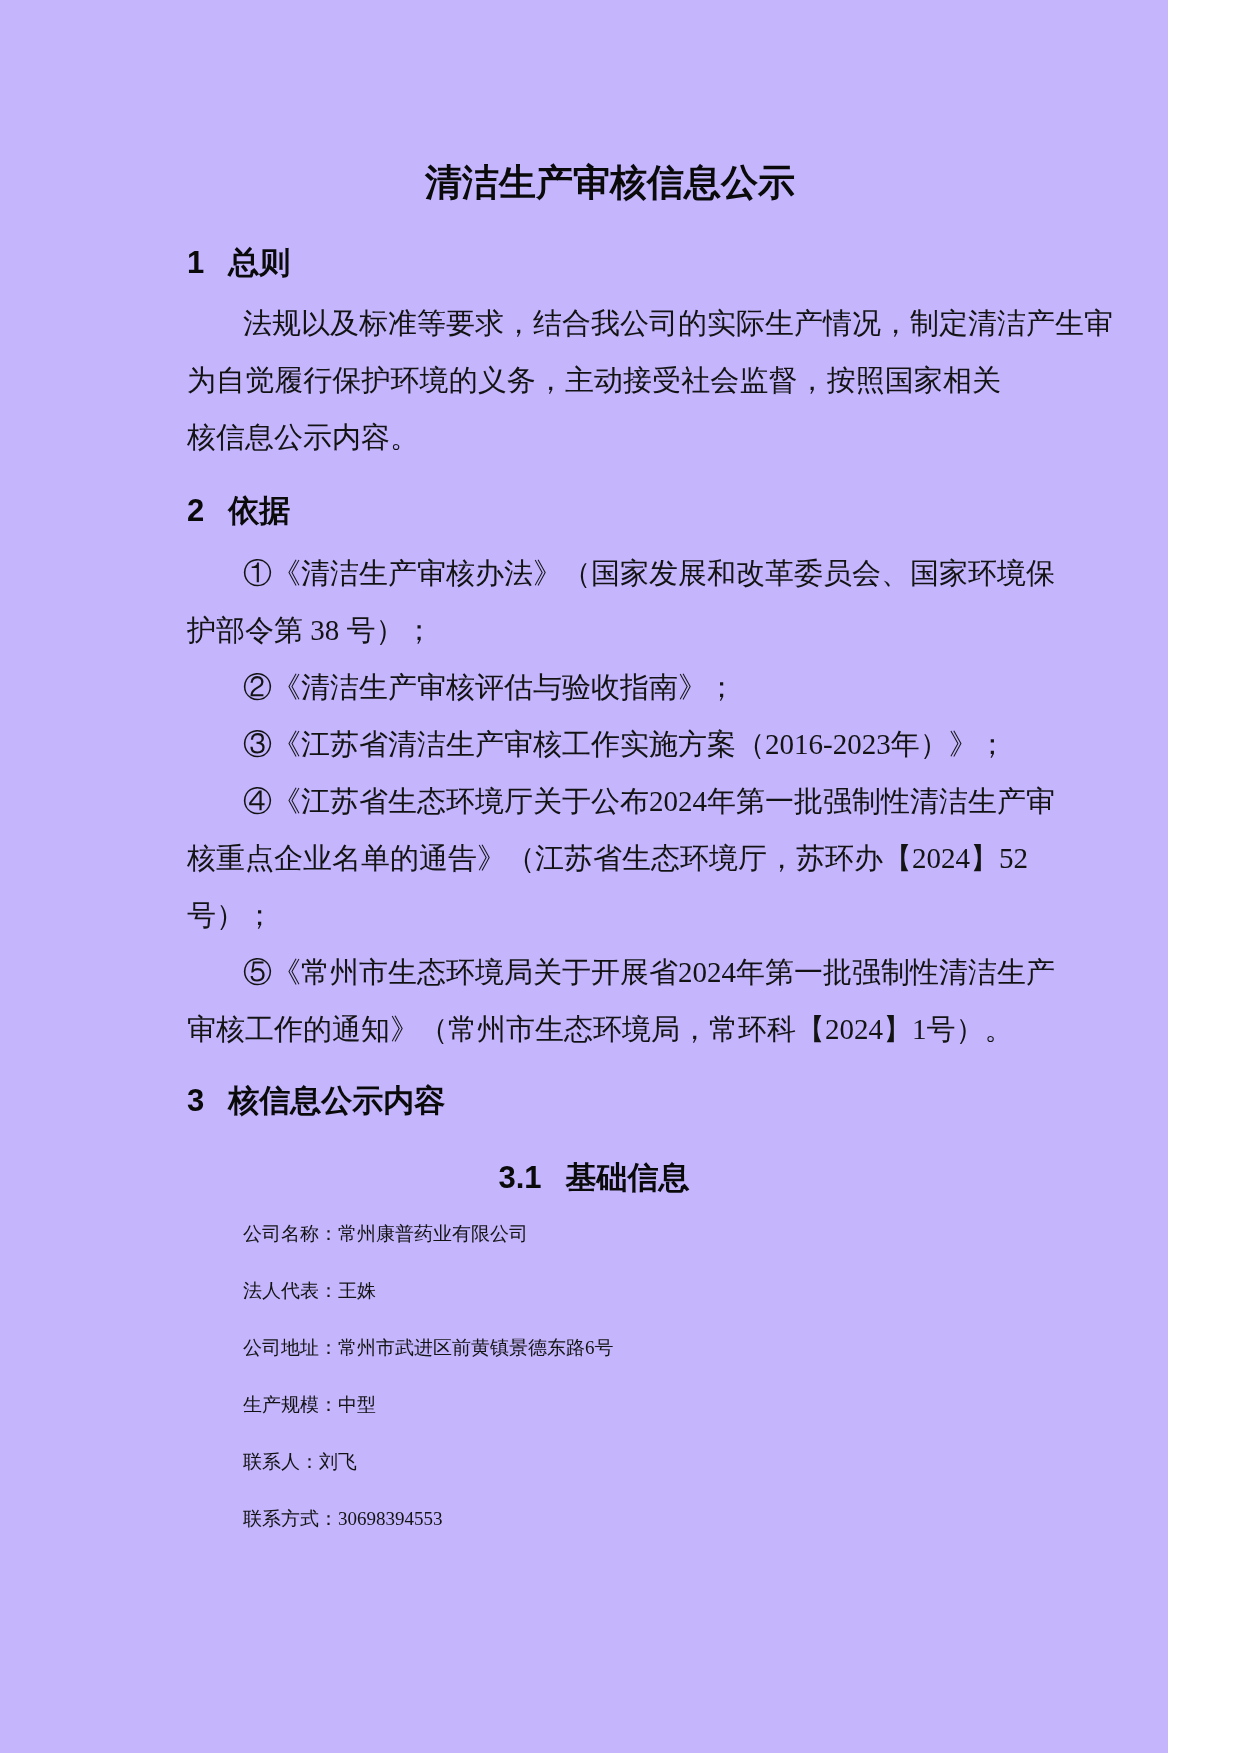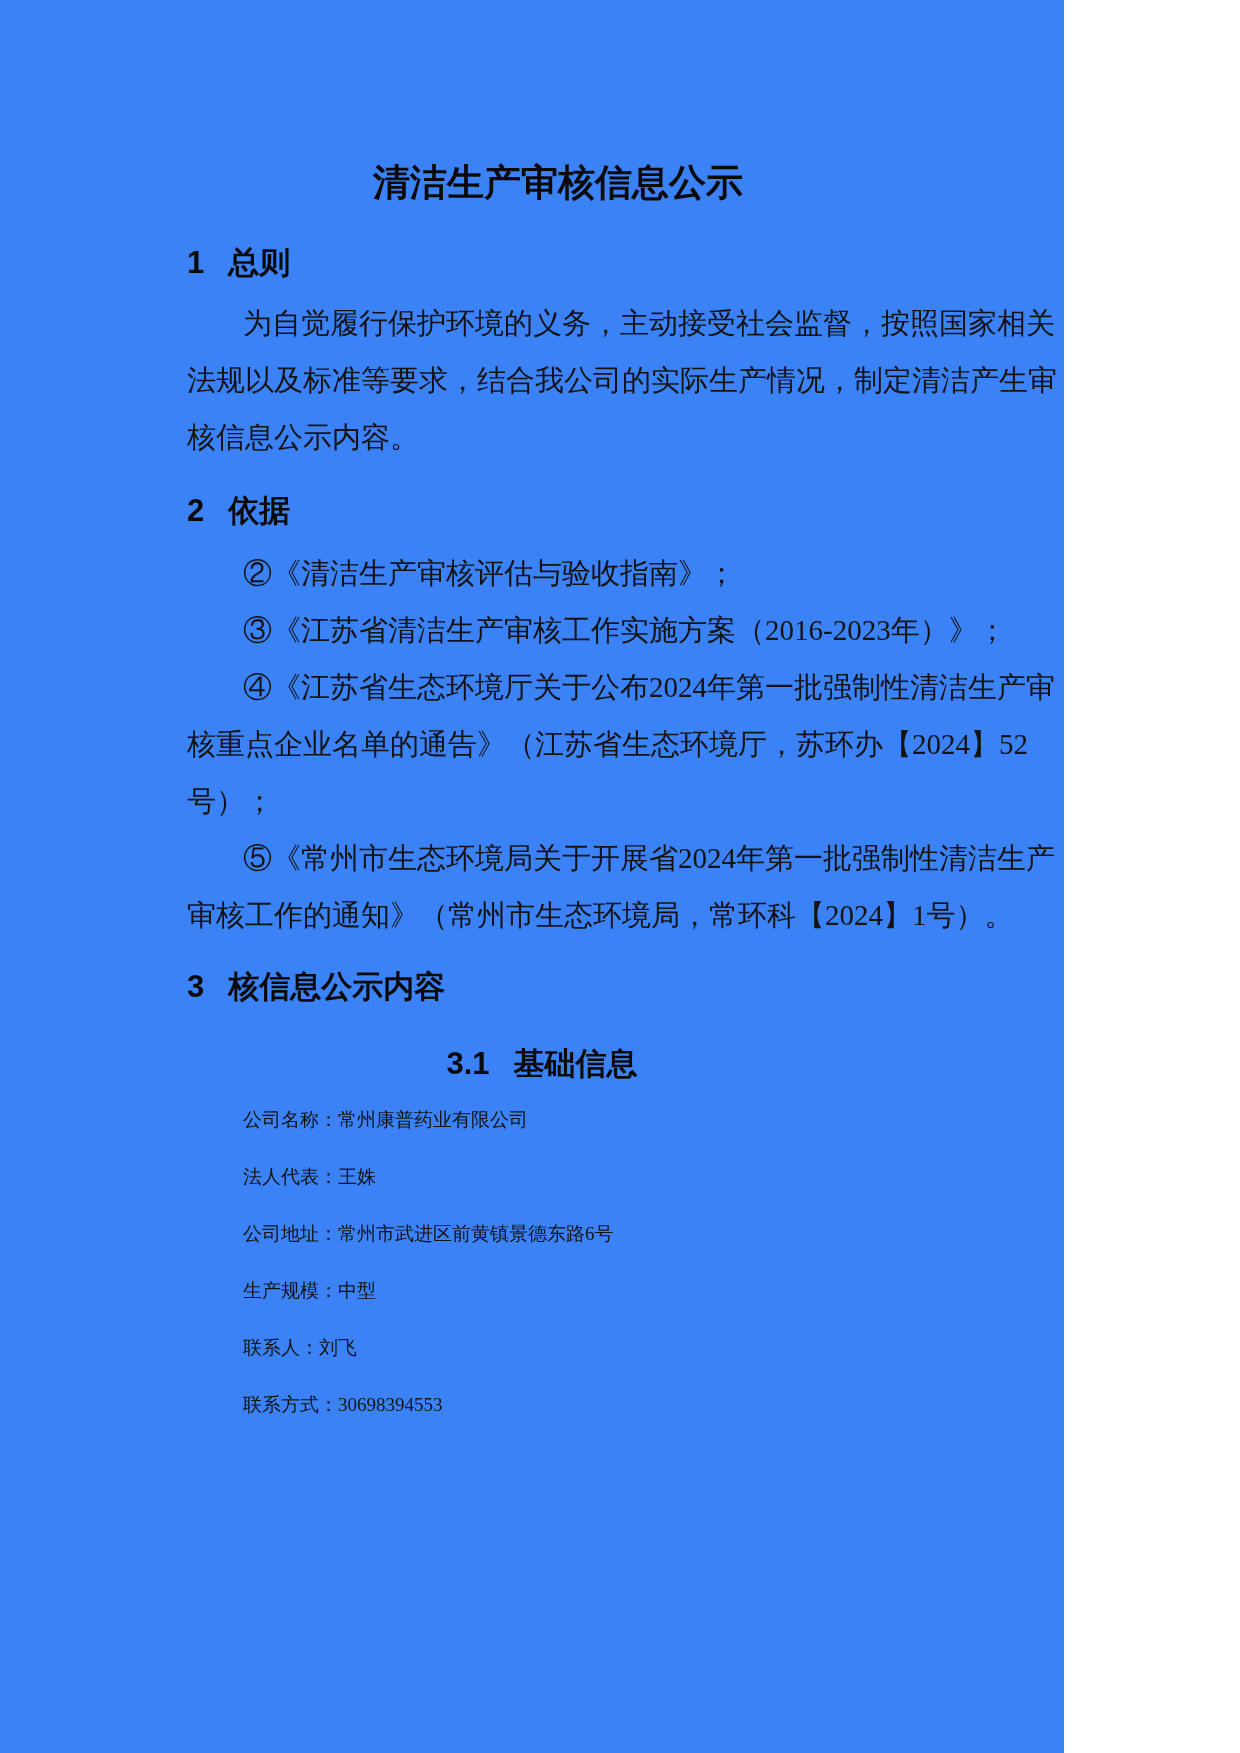--- a/index.html
+++ b/index.html
@@ -2,24 +2,24 @@
 <html><head>
 <meta charset="utf-8">
 <style>
   html, body {
     margin: 0;
     padding: 0;
     background: #ffffff;
   }
   .page {
     position: relative;
-    width: 1064px;
+    width: 1168px;
     height: 1753px;
     box-sizing: border-box;
-    background: #3b82f6;
+    background: #c4b5fd;
     color: #111111;
     padding: 159px 167px 0 187px;
     overflow: hidden;
     font-family: "Liberation Serif", "DejaVu Serif", serif;
   }
   .doc-title {
     text-align: center;
     padding-left: 32px;
     font-family: "Liberation Sans", "DejaVu Sans", sans-serif;
     font-weight: bold;
@@ -67,30 +67,34 @@
 
 <div class="page">
 
   <div class="doc-title">清洁生产审核信息公示</div>
 
   <div class="heading h1">
     <span>1</span><span class="htext">总则</span>
   </div>
 
   <div class="para p1">
+      <div class="line full">法规以及标准等要求，结合我公司的实际生产情况，制定清洁产生审</div>
       <div class="line full">为自觉履行保护环境的义务，主动接受社会监督，按照国家相关</div>
-      <div class="line full">法规以及标准等要求，结合我公司的实际生产情况，制定清洁产生审</div>
       <div class="line">核信息公示内容。</div>
     </div>
 
   <div class="heading h2">
     <span>2</span><span class="htext">依据</span>
   </div>
 
   <div class="items">
+    <div class="para">
+        <div class="line full">①《清洁生产审核办法》（国家发展和改革委员会、国家环境保</div>
+        <div class="line">护部令第 38 号）；</div>
+      </div>
     <div class="para">
         <div class="line">②《清洁生产审核评估与验收指南》；</div>
       </div>
     <div class="para">
         <div class="line">③《江苏省清洁生产审核工作实施方案（2016-2023年）》；</div>
       </div>
     <div class="para">
         <div class="line full">④《江苏省生态环境厅关于公布2024年第一批强制性清洁生产审</div>
         <div class="line full">核重点企业名单的通告》（江苏省生态环境厅，苏环办【2024】52</div>
         <div class="line">号）；</div>

